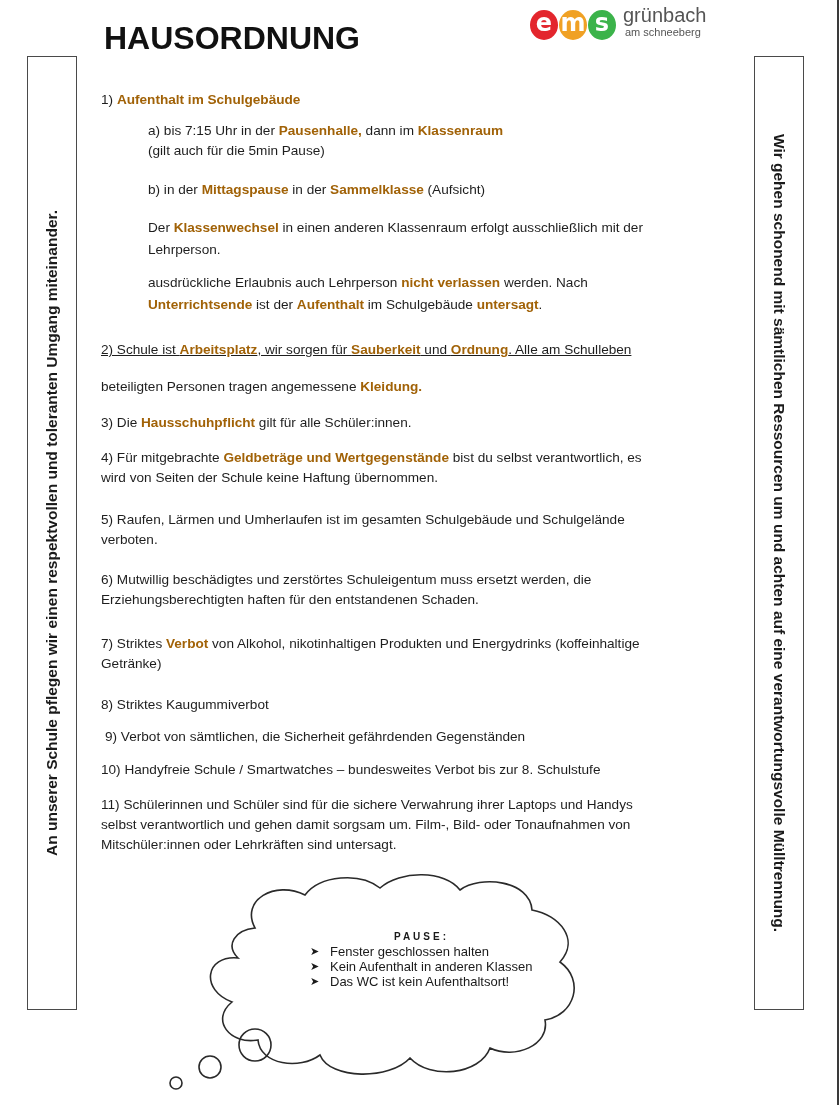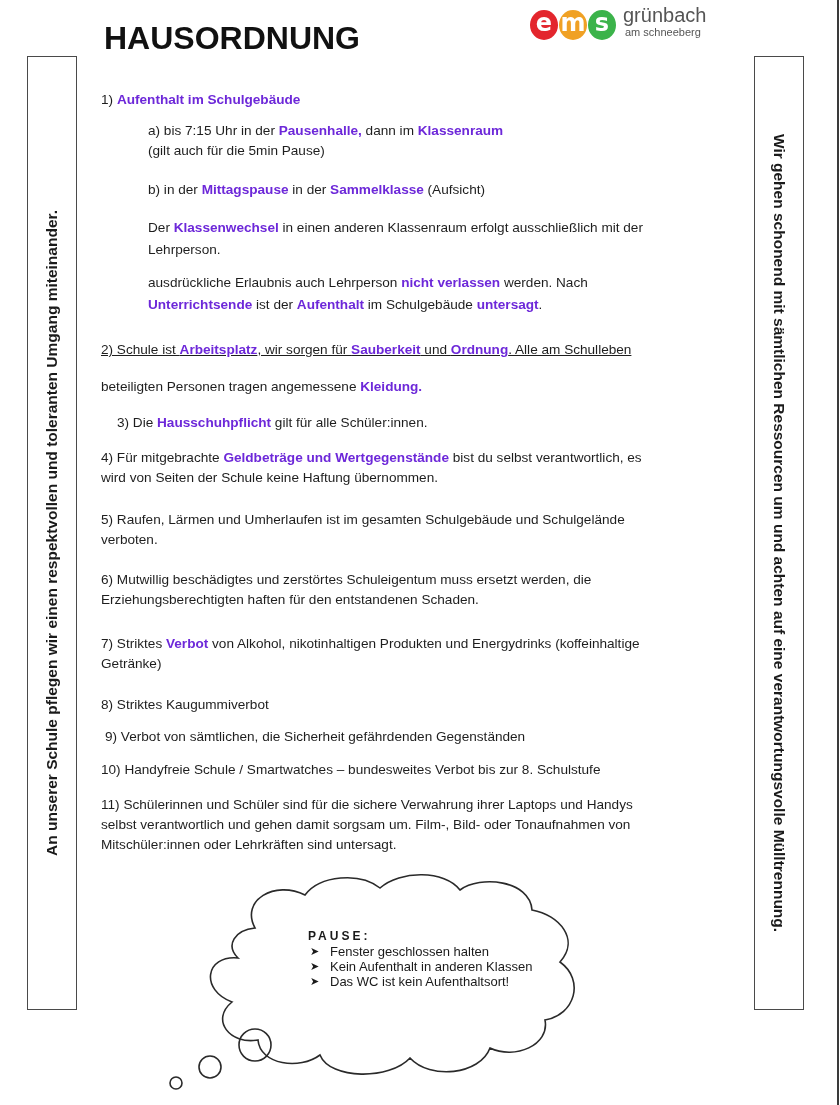--- a/index.html
+++ b/index.html
@@ -23,28 +23,28 @@
   .side-left { left: 27px; }
   .side-right { left: 754px; }
   .side-text { position: absolute; white-space: nowrap; font-weight: bold; font-size: 15.5px; color: #1a1a1a;
                line-height: 18px; }
   .side-left .side-text { left: 50%; top: 50%; transform: translate(-50%, -50%) rotate(-90deg); }
   .side-right .side-text { left: 50%; top: 50%; transform: translate(-50%, -50%) rotate(90deg); }
 
   .content { position: absolute; left: 0; top: 0; width: 840px; font-family: "Liberation Sans", sans-serif;
              font-size: 13.6px; line-height: 20px; color: #1e1e1e; }
   .block { position: absolute; }
-  .block b { font-weight: bold; color: #6d28d9; }
+  .block b { font-weight: bold; color: #a16207; }
   .hang { padding-left: 14px; text-indent: -14px; }
 
   .cloud-wrap { position: absolute; left: 160px; top: 870px; width: 440px; height: 235px; }
   .cloud-wrap svg { position: absolute; left: 0; top: 0; }
   .cloud-text { position: absolute; left: 148px; top: 59px; font-family: "Liberation Sans", sans-serif;
                 font-size: 13px; line-height: 15px; color: #1a1a1a; }
-  .cloud-title { font-weight: bold; letter-spacing: 3px; font-size: 12px; }
+  .cloud-title { font-weight: bold; letter-spacing: 3px; font-size: 10px; text-align: center; }
   .cloud-list { margin: 0; padding: 0; list-style: none; }
   .cloud-list li { position: relative; padding-left: 22px; width: 205px; }
   .cloud-list .arrow { position: absolute; left: 2px; top: 0; font-size: 11px; }
 </style>
 </head>
 <body>
 
 <div class="edge-line"></div>
 
 <div class="title">HAUSORDNUNG</div>
@@ -80,21 +80,21 @@
       <div style="white-space: nowrap;"><span>Lehrperson.</span></div>
     </div>
   <div class="block" style="left:148px; top:272px; line-height:22px;">
       <div style="white-space: nowrap;"><span>ausdrückliche Erlaubnis auch Lehrperson </span><b>nicht verlassen</b><span> werden. Nach</span></div>
       <div style="white-space: nowrap;"><b>Unterrichtsende</b><span> ist der </span><b>Aufenthalt</b><span> im Schulgebäude </span><b>untersagt</b><span>.</span></div>
     </div>
   <div class="block hang" style="left:101px; top:340px;">
       <div style="white-space: nowrap; text-decoration: underline;"><span>2) Schule ist </span><b>Arbeitsplatz</b><span>, wir sorgen für </span><b>Sauberkeit</b><span> und </span><b>Ordnung</b><span>. Alle am Schulleben</span></div>
       <div style="white-space: nowrap; margin-top: 17px;"><span>beteiligten Personen tragen angemessene </span><b>Kleidung.</b></div>
     </div>
-  <div class="block hang" style="left:101px; top:413px;margin-left:16px;">
+  <div class="block hang" style="left:101px; top:413px;">
       <div style="white-space: nowrap;"><span>3) Die </span><b>Hausschuhpflicht</b><span> gilt für alle Schüler:innen.</span></div>
     </div>
   <div class="block hang" style="left:101px; top:448px;">
       <div style="white-space: nowrap;"><span>4) Für mitgebrachte </span><b>Geldbeträge und Wertgegenstände</b><span> bist du selbst verantwortlich, es</span></div>
       <div style="white-space: nowrap;"><span>wird von Seiten der Schule keine Haftung übernommen.</span></div>
     </div>
   <div class="block hang" style="left:101px; top:510px;">
       <div style="white-space: nowrap;"><span>5) Raufen, Lärmen und Umherlaufen ist im gesamten Schulgebäude und Schulgelände</span></div>
       <div style="white-space: nowrap;"><span>verboten.</span></div>
     </div>

